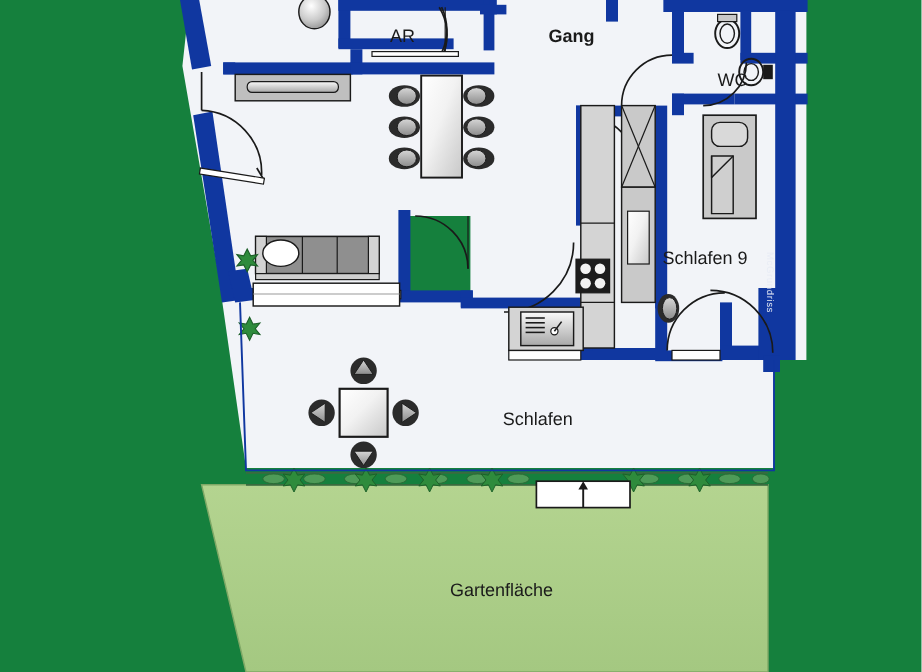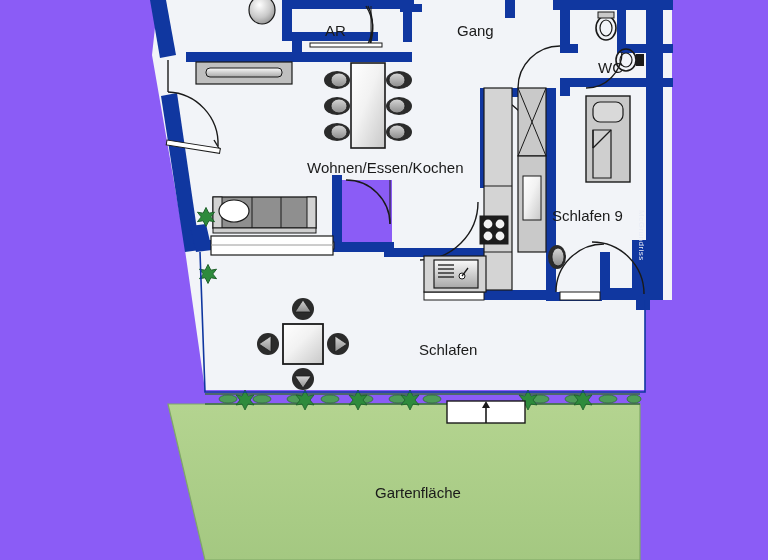--- a/index.html
+++ b/index.html
@@ -1,18 +1,18 @@
 <!DOCTYPE html>
 <html><head>
 <meta charset="utf-8">
 <style>
   html,body{margin:0;padding:0;background:#ffffff;}
   body{width:768px;height:560px;overflow:hidden;
        font-family:"Liberation Sans", sans-serif;}
-  #plan{position:relative;width:768px;height:560px;background:#8b5cf6;text-align:right;}
+  #plan{position:relative;width:768px;height:560px;background:#15803d;text-align:right;}
   svg#canvas{position:absolute;left:0;top:0;width:768px;height:560px;display:block;}
   .roomlabel{position:absolute;font-family:"Liberation Sans", sans-serif;
      color:#1a1a1a;white-space:nowrap;font-size:15px;}
   .roomlabel.big{font-size:15px;}
   .watermark{position:absolute;color:#e8ecf5;font-size:8px;letter-spacing:.5px;
      transform:rotate(90deg);transform-origin:left top;white-space:nowrap;}
 </style>
 </head>
 <body>
 
@@ -345,22 +345,21 @@
       <path d="M 486,401 L 482,408 L 490,408 Z" fill="#1a1a1a"></path>
     </g>
 
     <g fill="none" stroke="#1037A0" stroke-width="1.6">
       <polyline points="200,252 205,392 645,392 645,300"></polyline>
     </g>
 
   </svg>
 
   <div class="roomlabel" style="left:325px;top:22px;">AR</div>
-  <div class="roomlabel" style="left:457px;top:22px;">Gang</div>
+  <div class="roomlabel" style="left:457px;top:22px;font-weight:bold;">Gang</div>
   <div class="roomlabel" style="left:598px;top:59px;">WC</div>
-  <div class="roomlabel big" style="left:307px;top:159px;">Wohnen/Essen/Kochen</div>
   <div class="roomlabel" style="left:552px;top:207px;">Schlafen 9</div>
   <div class="roomlabel" style="left:419px;top:341px;">Schlafen</div>
   <div class="roomlabel" style="left:375px;top:484px;">Gartenfläche</div>
 
   <div class="watermark" style="left:646px;top:210px;">McGrundriss</div>
 
 </div>
 
 </body></html>

